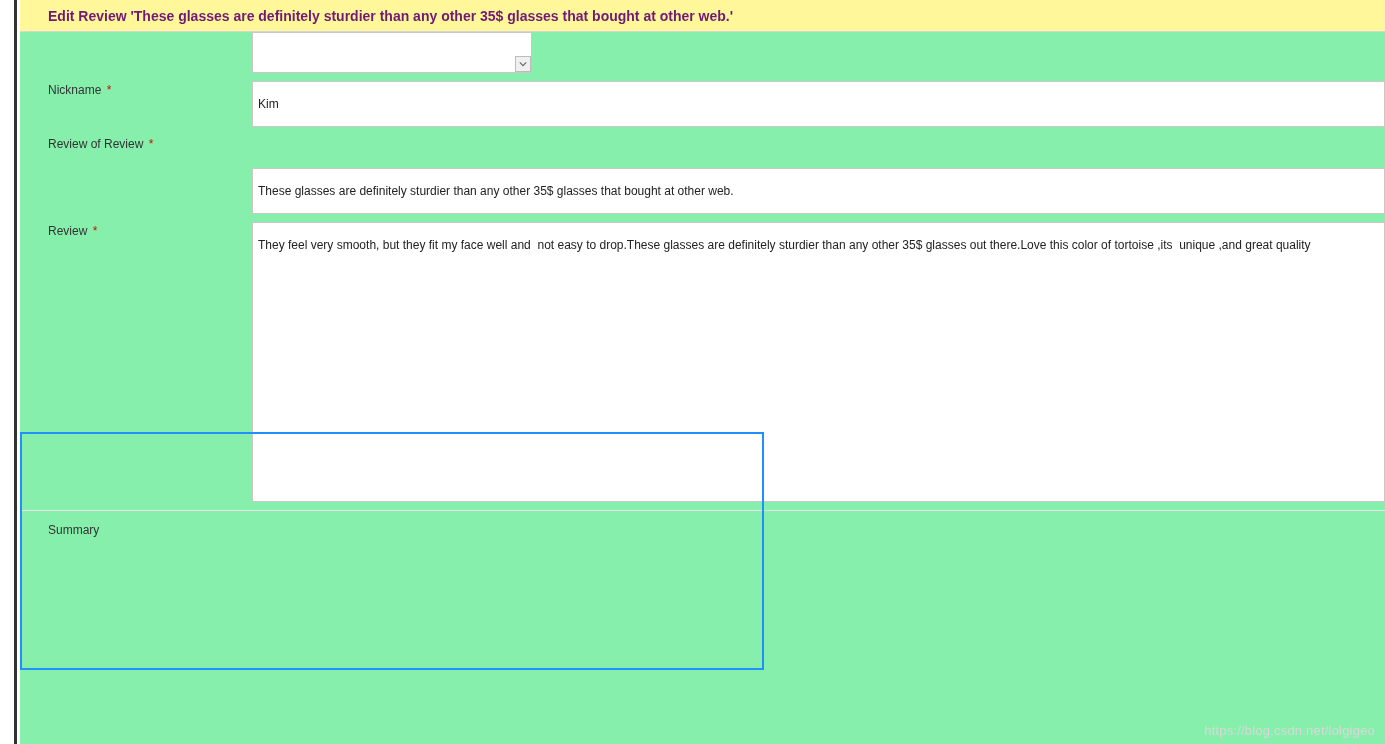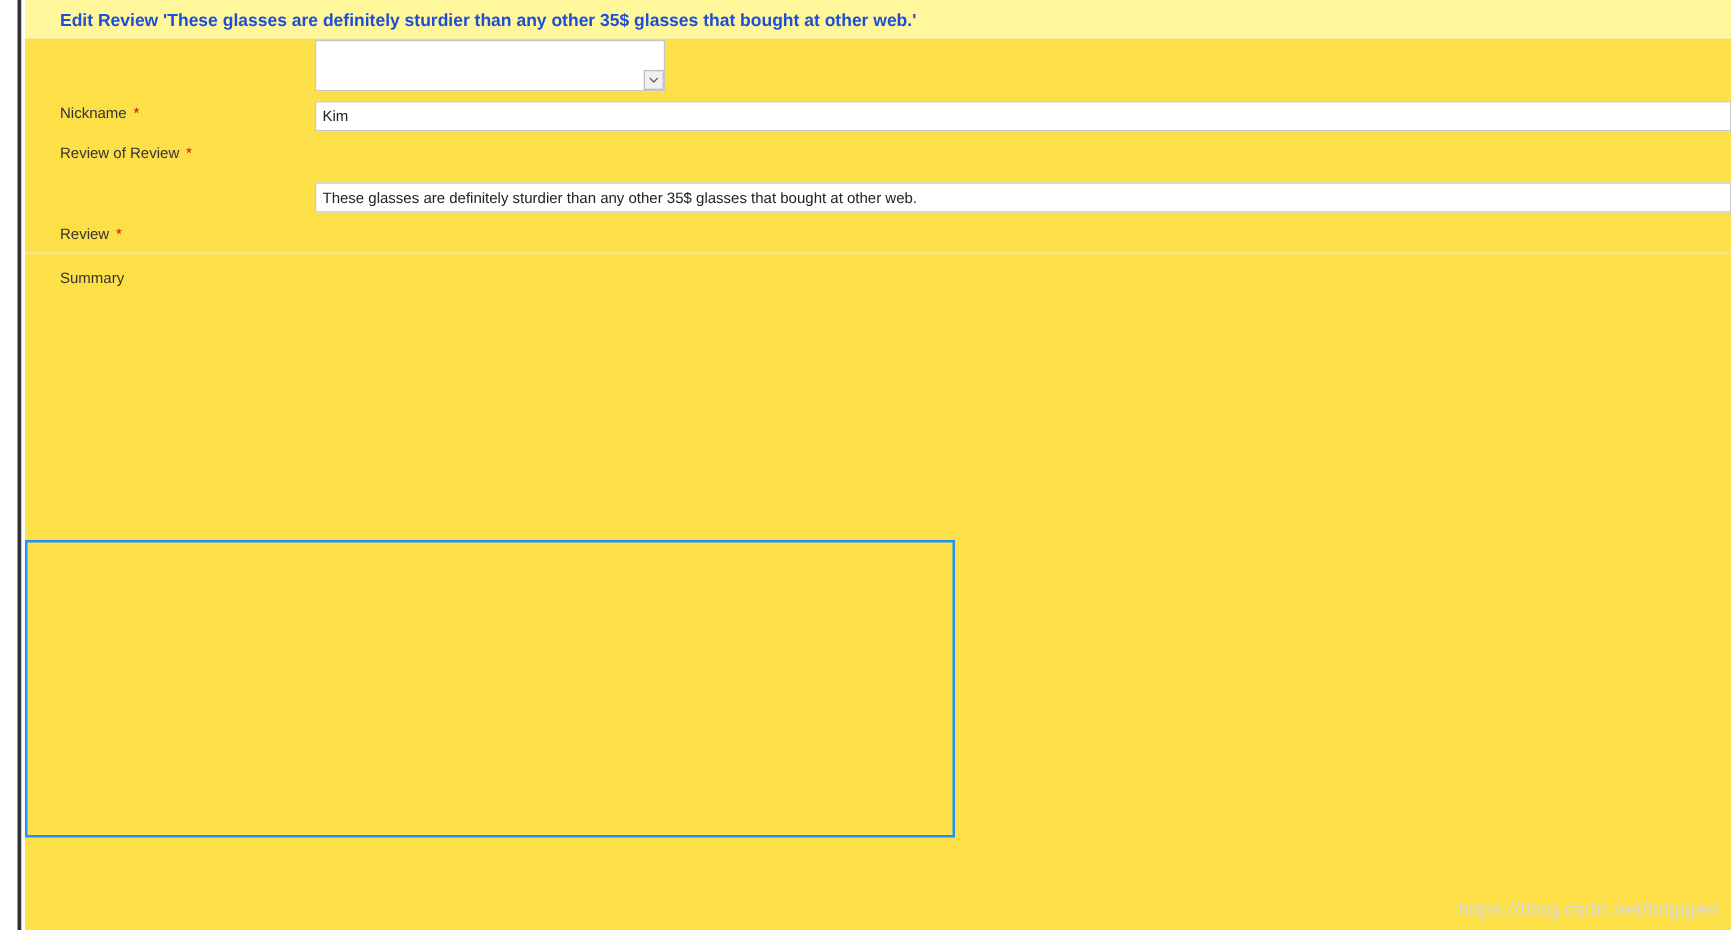--- a/index.html
+++ b/index.html
@@ -26,36 +26,36 @@
     top: 0;
     right: 0;
     height: 32px;
     background: #fff799;
     border-bottom: 1px solid #d6d6d6;
     display: flex;
     align-items: center;
     padding-left: 28px;
   }
   .header-bar .title {
-    color: #1d4ed8;
+    color: #701a75;
     font-weight: bold;
     font-size: 14px;
   }
   .content {
     position: absolute;
     left: 20px;
     top: 32px;
     right: 0;
     bottom: 0;
     background: #f6f6f6;
     border-left: 0;
   }
   .content-inner {
     padding: 0 0 0 0;
-    background: #fde047;
+    background: #86efac;
     height: 100%;
   }
   .row {
     display: flex;
     align-items: flex-start;
     padding: 4px 0 4px 28px;
   }
   .label-col {
     flex: 0 0 204px;
     padding-top: 2px;
@@ -68,21 +68,21 @@
   }
   .field-col {
     flex: 1 1 auto;
     padding-right: 0;
   }
   input[type=text], textarea, .selectbox {
     width: 100%;
     font-family: inherit;
     font-size: 12px;
     color: #222;
-    padding: 4px 5px;
+    padding: 15px 5px;
     background: #fff;
     border: 1px solid #c8c8c8;
     border-radius: 0;
     outline: none;
   }
   textarea { resize: none; display: block; }
   .selectbox {
     height: 41px;
     width: 280px;
     position: relative;
@@ -112,21 +112,21 @@
     width: 744px;
     height: 238px;
     border: 2px solid #1e90ff;
     pointer-events: none;
   }
   .watermark {
     position: absolute;
     right: 10px;
     bottom: 6px;
     color: #d8d8d8;
-    font-size: 16px;
+    font-size: 13px;
     letter-spacing: 0.2px;
     font-family: Arial, sans-serif;
   }
   
   .fullline {
     border-bottom: 1px solid #e5e5e5;
     height:1px;
     margin: 4px 0 6px 0;
   }
 </style>
@@ -174,20 +174,23 @@
       <div class="field-col">
         <input type="text" class="summary-input" value="These glasses are definitely sturdier than any other 35$ glasses that bought at other web." style="">
       </div>
     </div>
 
     <div class="row">
       <div class="label-col">
         <span>Review</span>
         <span class="req">*</span>
       </div>
+      <div class="field-col">
+        <textarea class="review-textarea" style="">They feel very smooth, but they fit my face well and  not easy to drop.These glasses are definitely sturdier than any other 35$ glasses out there.Love this color of tortoise ,its  unique ,and great quality</textarea>
+      </div>
     </div>
 
     <div class="fullline"></div>
 
     <div class="row">
       <div class="label-col">
         <span>Summary</span>
         <span class="req"></span>
       </div>
     </div>

